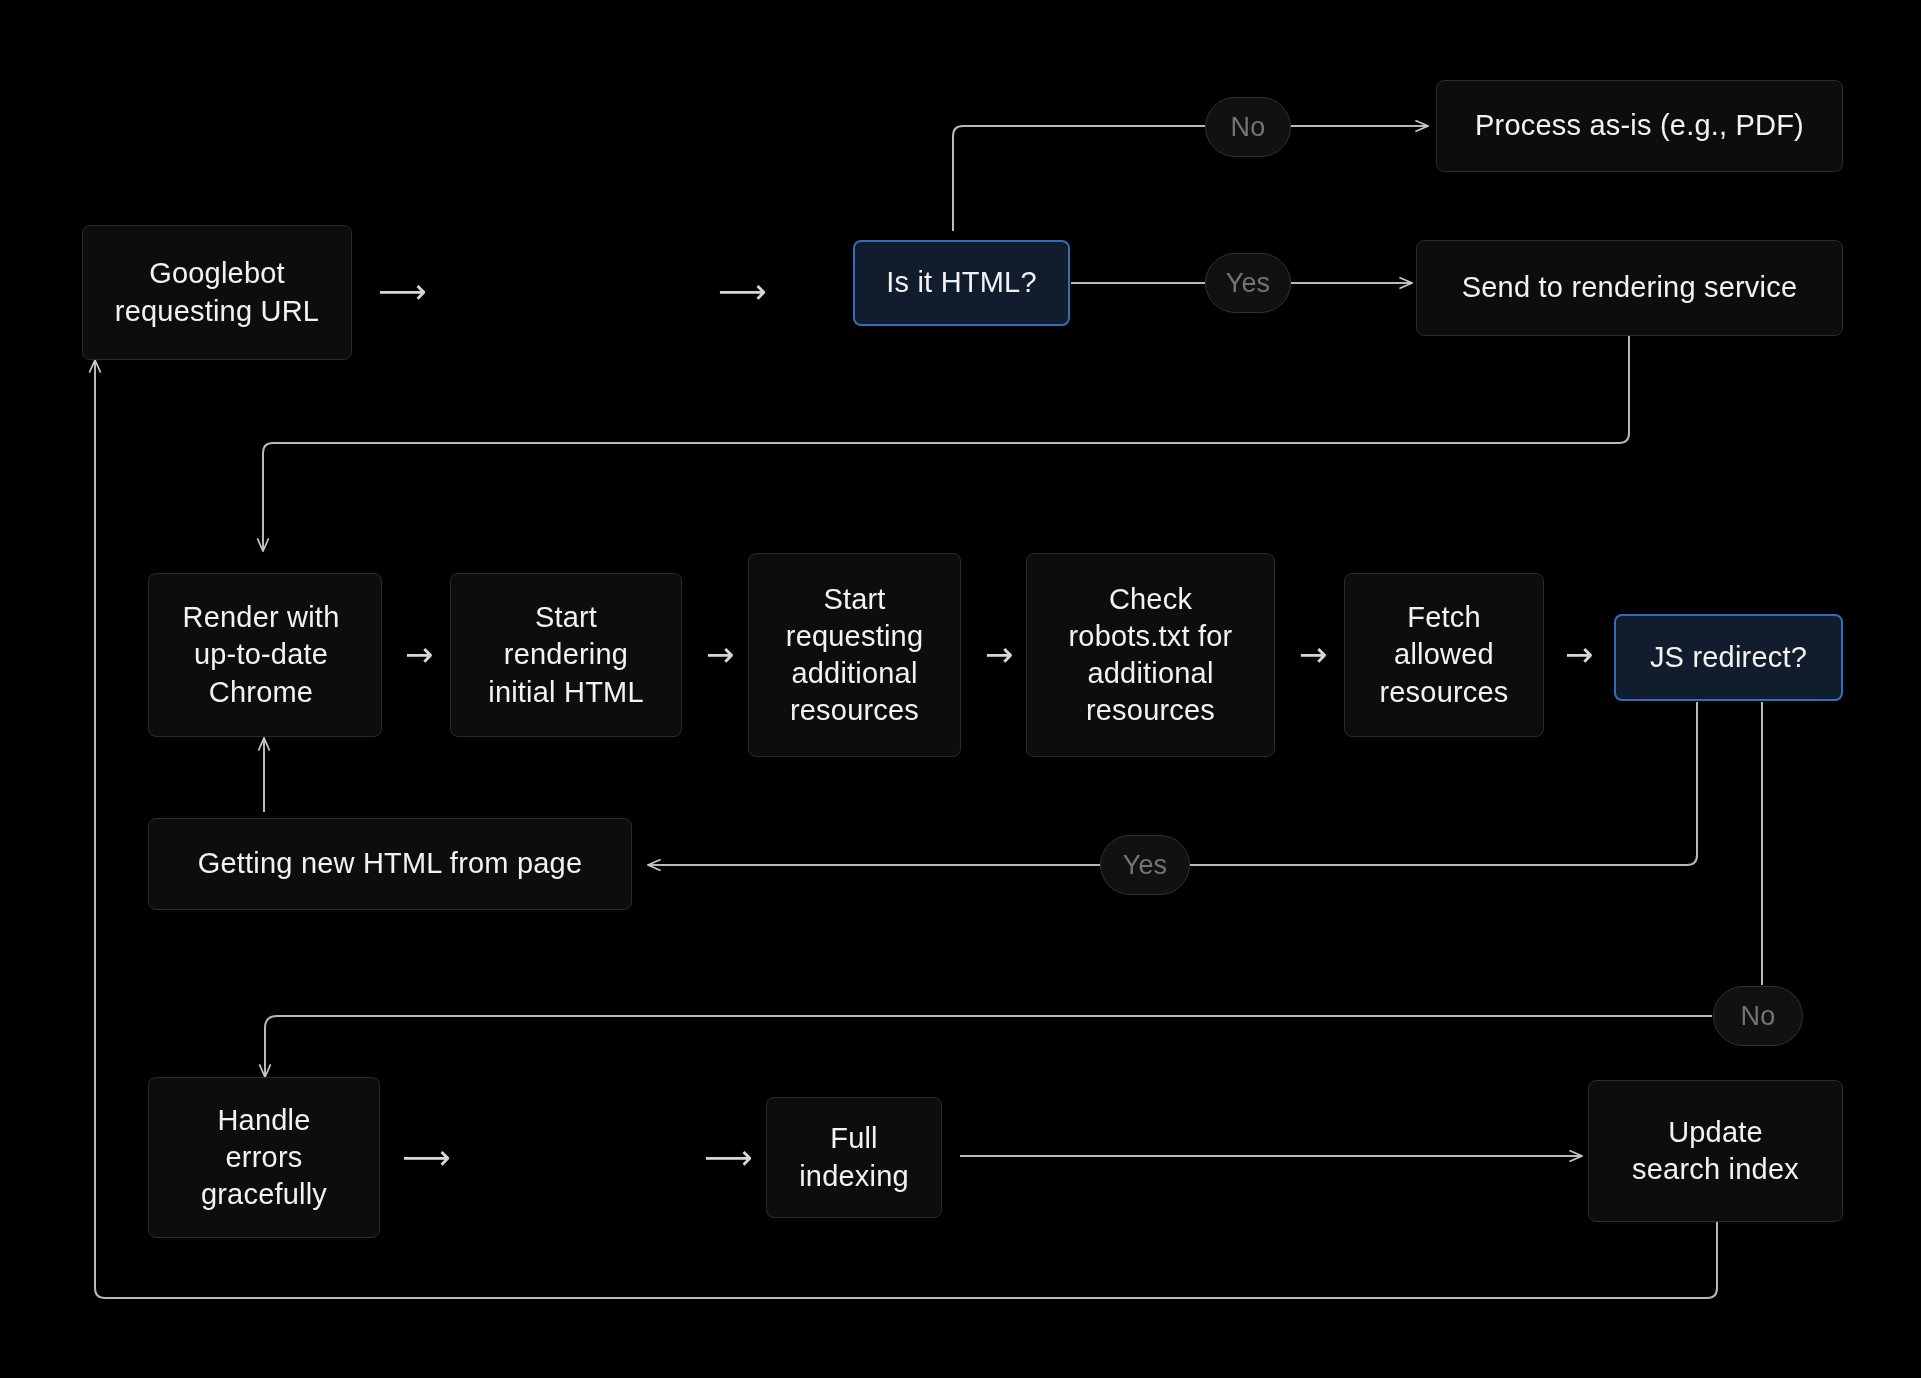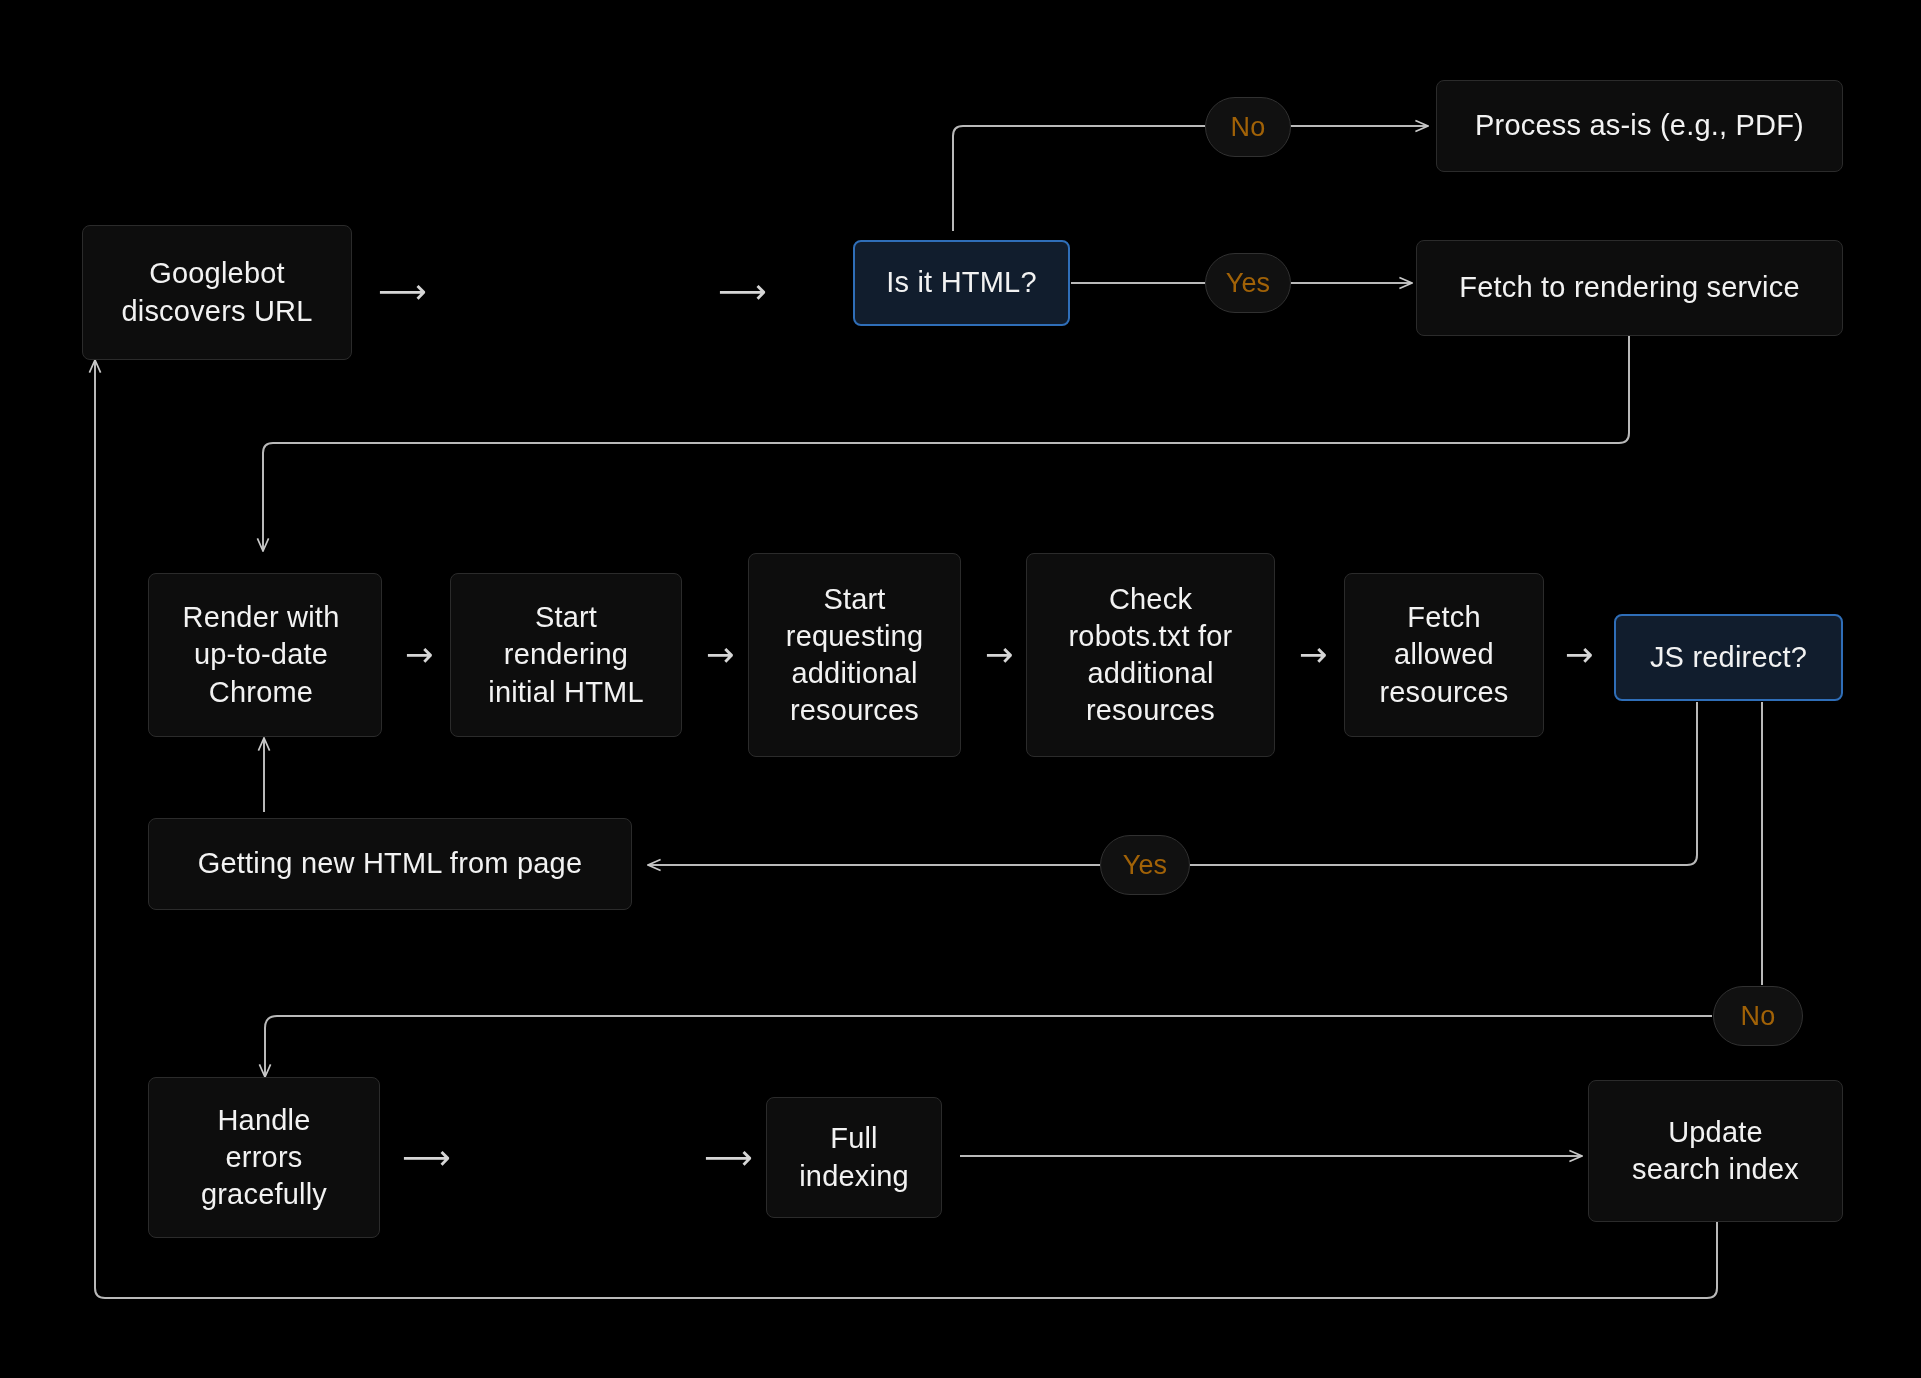--- a/index.html
+++ b/index.html
@@ -42,21 +42,21 @@
   .node.highlight {
     background: #111d2d;
     border: 2px solid #2f6eb8;
   }
   .pill {
     position: absolute;
     box-sizing: border-box;
     background: #111111;
     border: 1px solid #313131;
     border-radius: 999px;
-    color: #a16207;
+    color: #737373;
     display: flex;
     align-items: center;
     justify-content: center;
     font-size: 27px;
     letter-spacing: 0.2px;
   }
   .arrowglyph {
     position: absolute;
     color: #d6d6d6;
     font-size: 34px;
@@ -95,21 +95,21 @@
       <path d="M 1712,1016 L 277,1016 Q 265,1016 265,1028 L 265,1077" marker-end="url(#ah)"></path>
 
       <path d="M 960,1156 L 1582,1156" marker-end="url(#ah)"></path>
 
       <path d="M 1717,1222 L 1717,1288 Q 1717,1298 1707,1298 L 105,1298 Q 95,1298 95,1288 L 95,360" marker-end="url(#ah)"></path>
     </g>
   </svg>
 
   <div class="node" style="left:82px; top:225px; width:270px; height:135px;">
     <span>Googlebot
-discovers URL</span>
+requesting URL</span>
   </div>
 
   <span class="arrowglyph" style="left:378px; top:274px;">⟶</span>
 
 
   <span class="arrowglyph" style="left:718px; top:274px;">⟶</span>
 
   <div class="node highlight" style="left:853px; top:240px; width:217px; height:86px;">
     <span>Is it HTML?</span>
   </div>
@@ -120,21 +120,21 @@
 
   <div class="node" style="left:1436px; top:80px; width:407px; height:92px;">
     <span>Process as-is (e.g., PDF)</span>
   </div>
 
   <div class="pill" style="left:1205px; top:253px; width:86px; height:60px;">
     <span>Yes</span>
   </div>
 
   <div class="node" style="left:1416px; top:240px; width:427px; height:96px;">
-    <span>Fetch to rendering service</span>
+    <span>Send to rendering service</span>
   </div>
 
   <div class="node" style="left:148px; top:573px; width:234px; height:164px;padding-left:6px;">
     <span>Render with
 up-to-date
 Chrome</span>
   </div>
 
   <span class="arrowglyph" style="left:405px; top:637px;">→</span>
 

